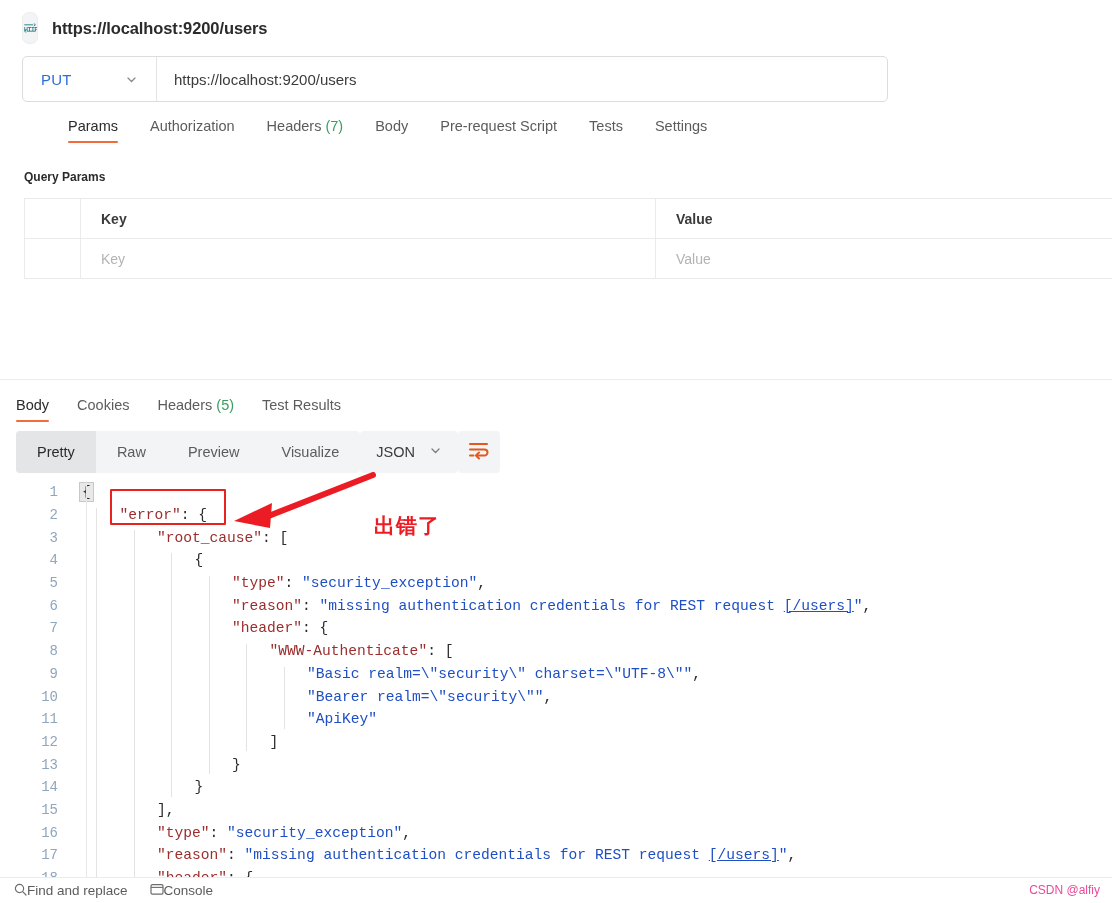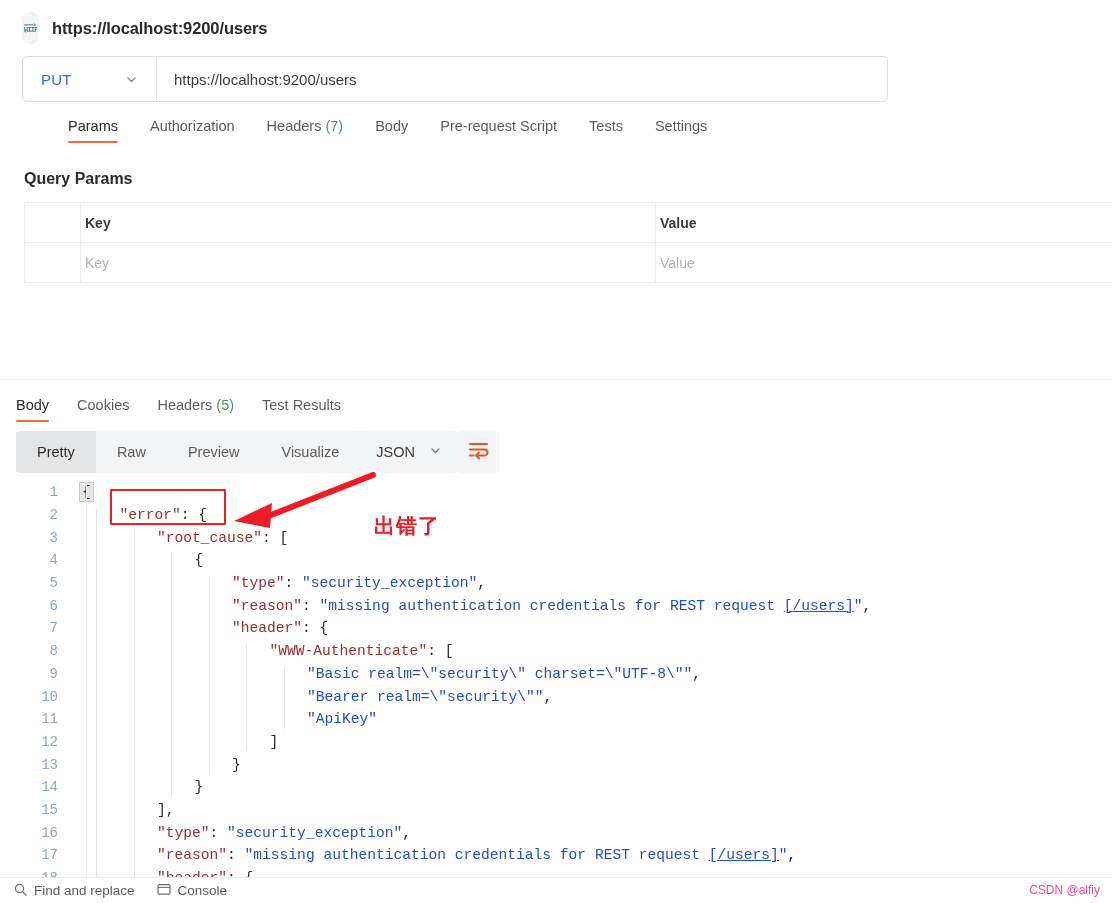--- a/index.html
+++ b/index.html
@@ -62,35 +62,35 @@
   }
   .tab.active { color: #2b2b2b; }
   .tab.active::after {
     content: ""; position: absolute;
     left: 0; right: 0; bottom: 0; height: 2.5px;
     background: #f26b3a; border-radius: 2px;
   }
   .tab .cnt { color: #3a9e5c; }
 
   .query-params-label {
-    font-size: 16px; font-weight: bold; color: #2b2b2b;
+    font-size: 12px; font-weight: bold; color: #2b2b2b;
     padding: 16px 0 0 24px;
   }
 
   
   .ptable {
     margin: 14px 0 0 24px;
     width: 1088px;
     border: 1px solid #ebebeb; border-right: none;
     border-collapse: collapse;
   }
   .ptable tr { height: 40px; }
   .ptable td {
     border: 1px solid #ebebeb; border-left: none;
-    font-size: 14px; padding: 0 0 0 4px; vertical-align: middle;
+    font-size: 14px; padding: 0 0 0 20px; vertical-align: middle;
   }
   .ptable td.chk { width: 56px; padding: 0; border-left: 1px solid #ebebeb; }
   .ptable td.key { width: 575px; }
   .ptable td.val { border-right: none; }
   .hdr-cell { color: #3b3b3b; font-weight: bold; }
   .ph-cell  { color: #b3b3b3; }
 
   
   .pane-divider {
     position: absolute; left: 0; top: 379px;
@@ -184,21 +184,21 @@
   
   .bottombar {
     position: absolute; left: 0; bottom: 0;
     width: 1112px; height: 26px;
     background: #ffffff; border-top: 1px solid #ececec;
     display: flex; align-items: center; gap: 22px;
     padding-left: 14px;
     font-size: 13.5px; color: #5c5c5c;
     overflow: hidden;
   }
-  .bb-item { display: flex; align-items: center; gap: 7px; white-space: nowrap; }
+  .bb-item { display: flex; align-items: center; gap: 0; white-space: nowrap; }
   .watermark {
     position: absolute; right: 12px; bottom: 6px;
     font-size: 12px; color: #ec4899;
     font-family: "Liberation Sans", sans-serif;
   }
 </style>
 </head>
 <body>
 
 <div class="titlebar">

